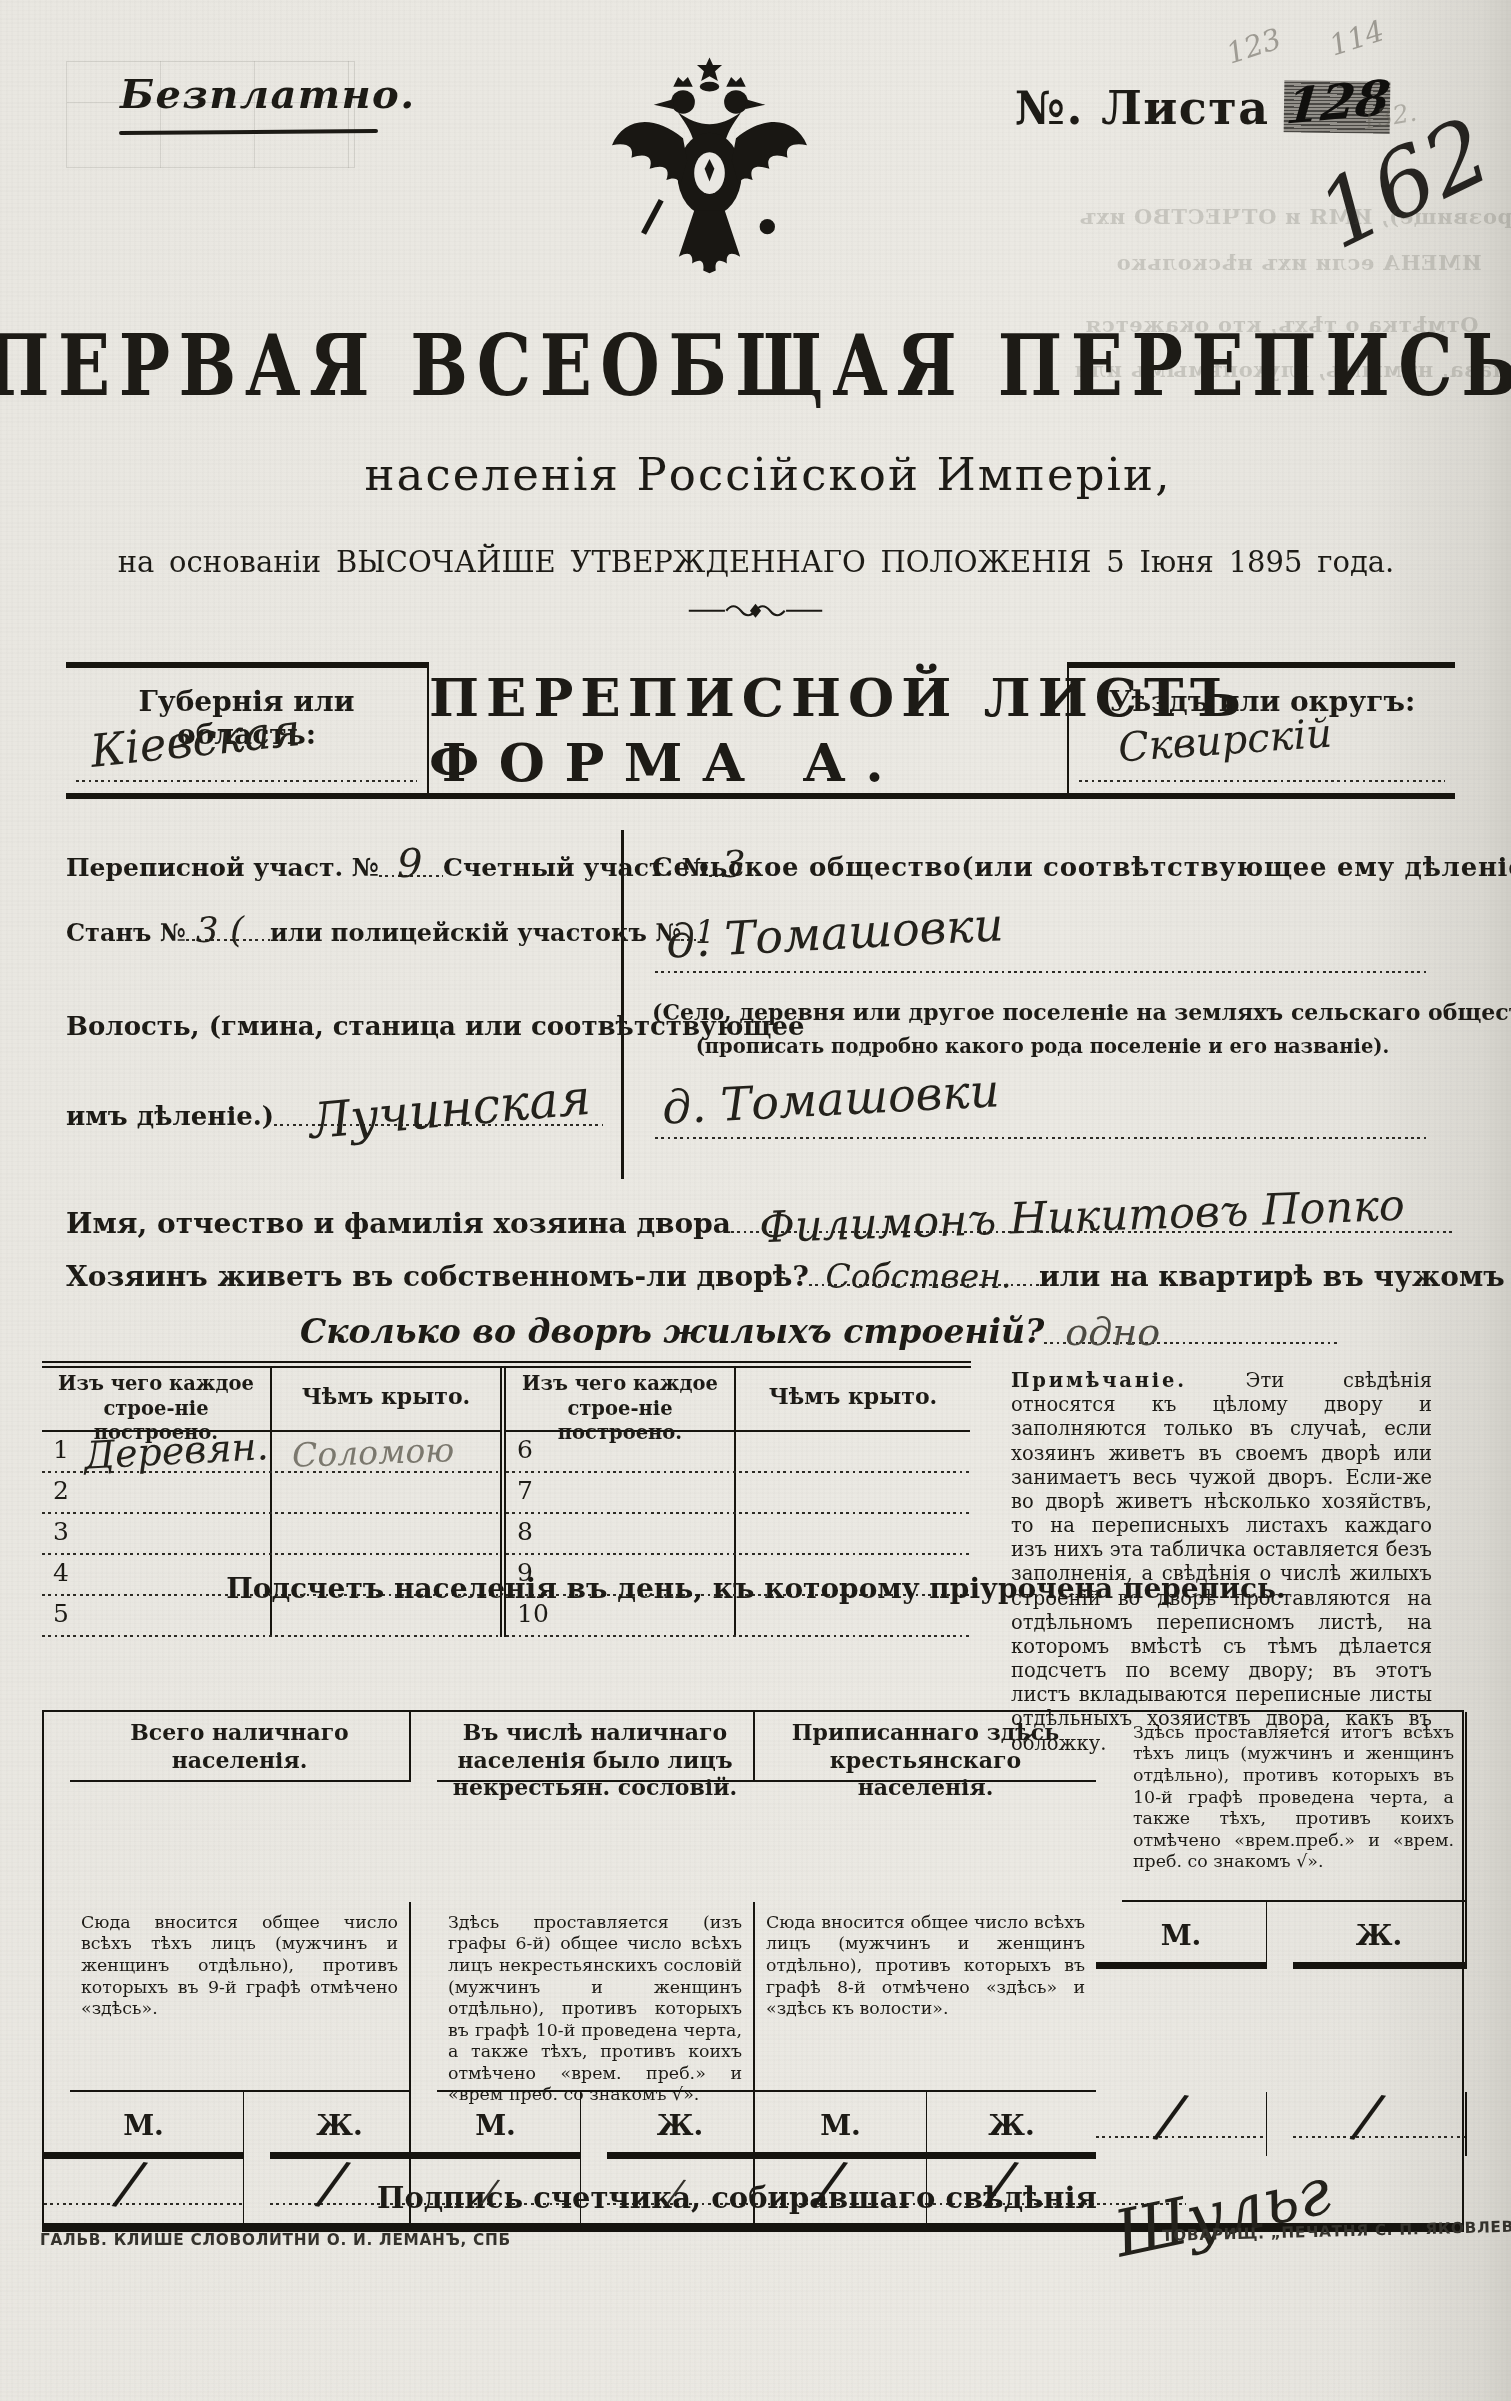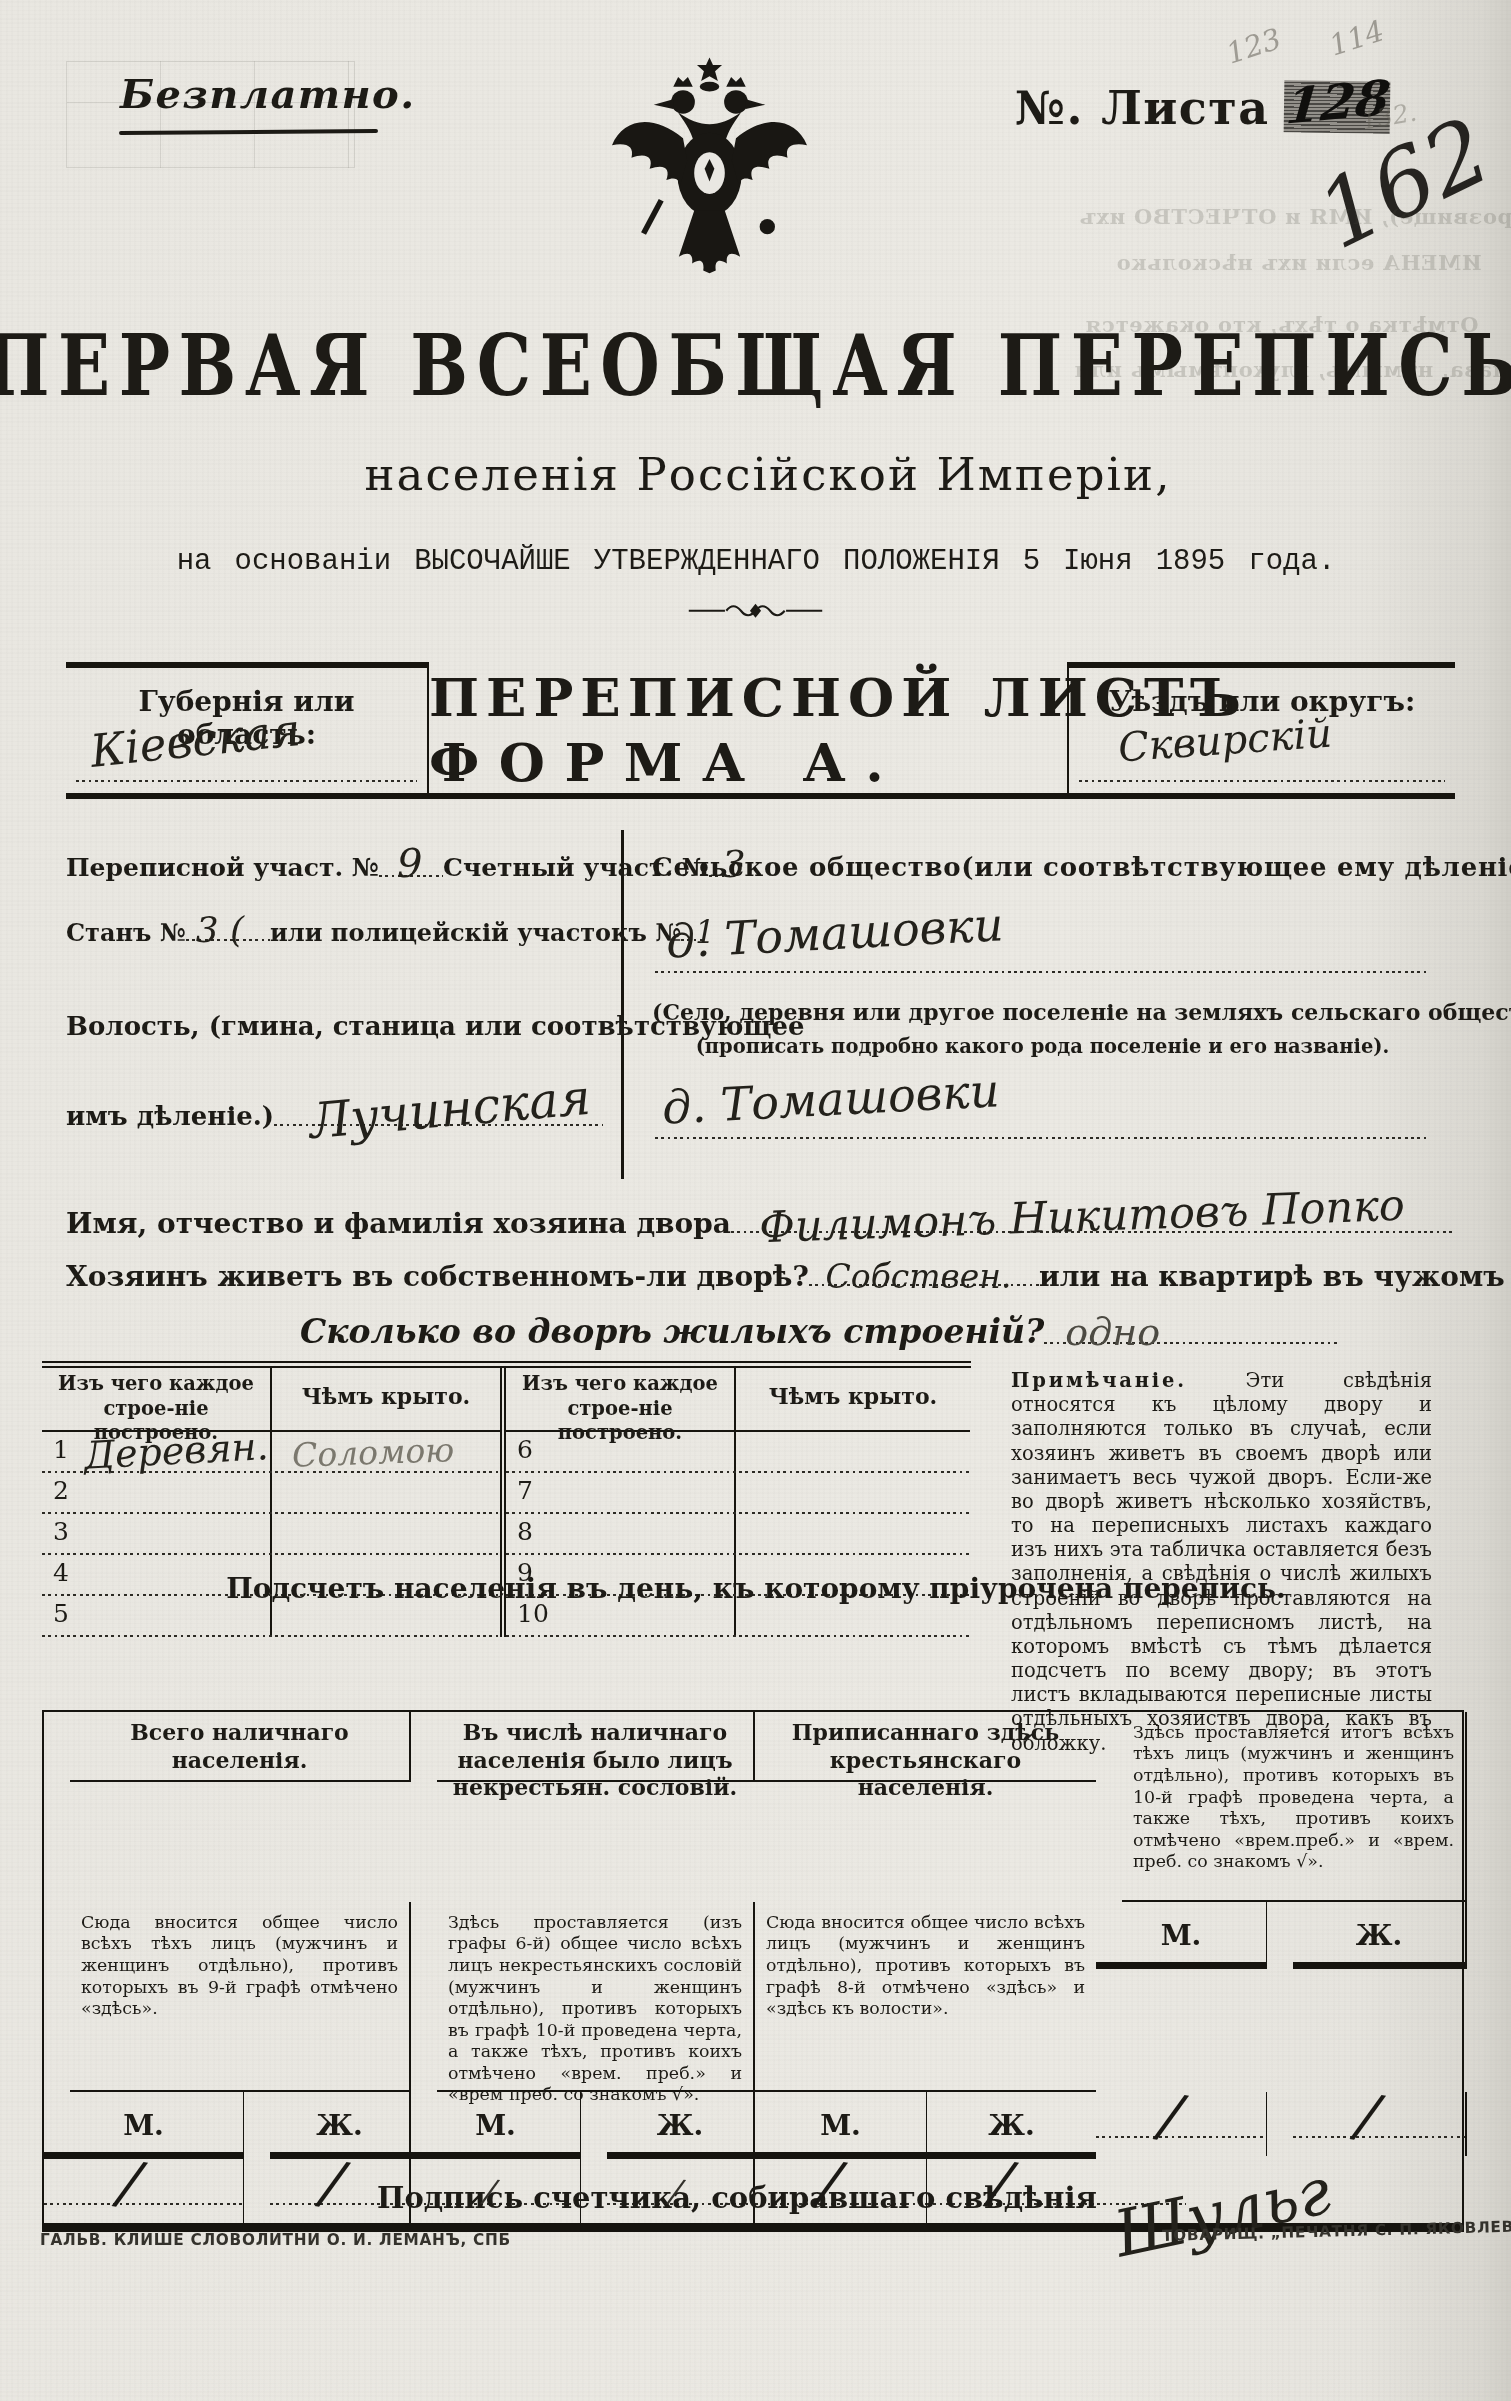--- a/index.html
+++ b/index.html
@@ -28,21 +28,21 @@
   .stampnum{font-size:49px;font-weight:bold;transform:skewX(-10deg) rotate(-6deg);color:#100f0d;}
   .pencil{color:rgba(98,95,86,.55);font-style:italic;white-space:nowrap;}
   .ink162{font-size:92px;transform:rotate(-26deg);color:rgba(22,20,16,.92);}
   .bleed{color:rgba(70,68,60,.20);font-weight:bold;transform:scaleX(-1);white-space:nowrap;font-size:21px;letter-spacing:0.7px;}
   .bleedgrid{border:1.4px solid rgba(60,58,52,.25);opacity:.5;
         background:repeating-linear-gradient(90deg,transparent 0 93px,rgba(60,58,52,.25) 93px 94px),
                    linear-gradient(rgba(60,58,52,.25),rgba(60,58,52,.25)) 0 40px/100% 1.4px no-repeat;}
   
   .t-main{font-size:67px;font-weight:bold;letter-spacing:8.4px;transform:scale(1.02,1.26);white-space:nowrap;}
   .t-sub{font-size:45px;letter-spacing:2.1px;white-space:nowrap;}
-  .t-law{font-size:29px;word-spacing:5.6px;white-space:nowrap;font-family:Liberation Mono, monospace;}
+  .t-law{font-size:29px;word-spacing:5.6px;white-space:nowrap;}
   
   .boxrow{display:flex;border-bottom:6.3px solid #17150f;}
   .bx{box-sizing:border-box;position:relative;}
   .bx-l{width:363px;border-top:6.3px solid #17150f;border-right:2.8px solid #17150f;}
   .bx-c{width:638px;}
   .bx-r{flex:1;border-top:6.3px solid #17150f;border-left:2.8px solid #17150f;}
   .bx-lab{font-size:28px;font-weight:bold;text-align:center;margin-top:16.7px;}
   .bx-dots{position:absolute;left:9.8px;right:9.8px;bottom:11px;}
   .form1{font-size:53px;font-weight:bold;letter-spacing:7px;text-align:center;margin-top:4.2px;white-space:nowrap;}
   .form2{font-size:53px;font-weight:bold;letter-spacing:19.5px;text-align:left;margin-top:2.8px;white-space:nowrap;}

